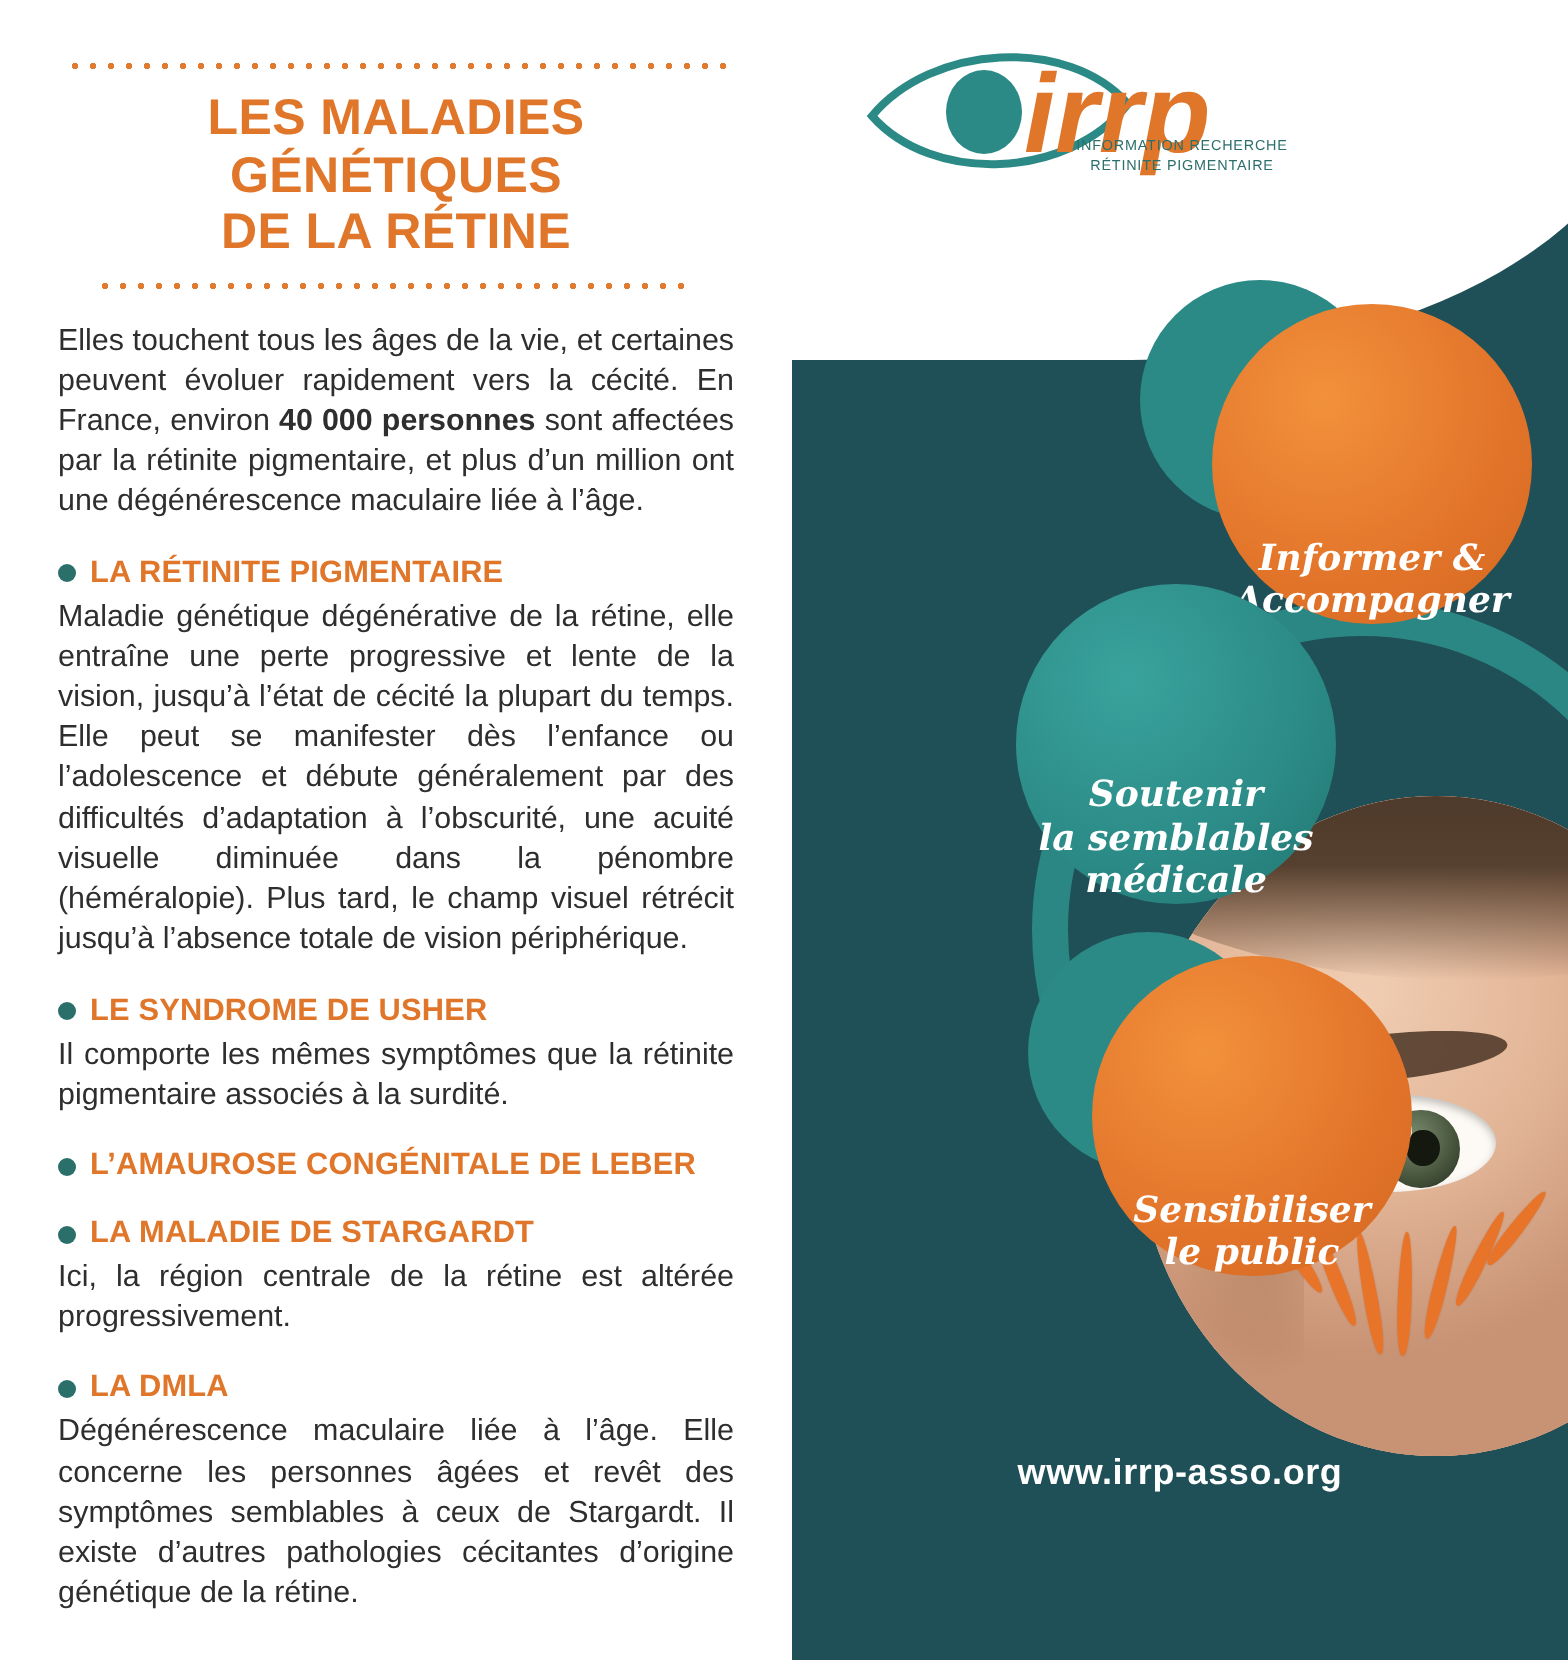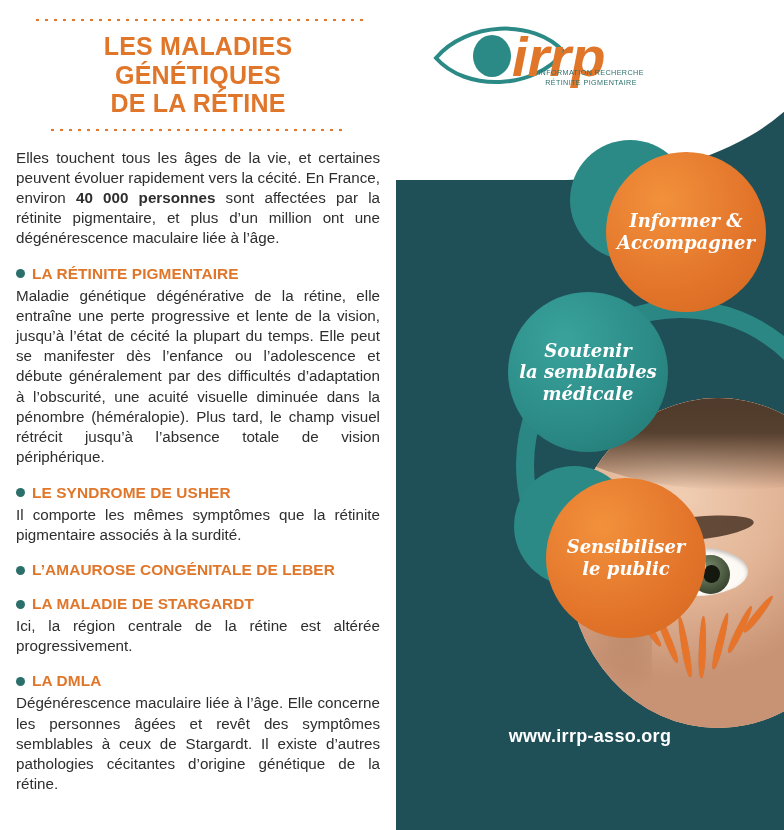--- a/index.html
+++ b/index.html
@@ -25,21 +25,21 @@
 
   
   .left-panel {
     position: absolute;
     left: 0;
     top: 0;
     width: 396px;
     height: 608px;
     background: #ffffff;
     box-sizing: border-box;
-    padding: 0;
+    padding: 13px;
   }
 
   .dot-rule {
     margin: 0 auto;
     width: 330px;
     height: 8px;
     background-image: radial-gradient(#e07a2f 1.6px, transparent 1.7px);
     background-size: 9px 8px;
     background-position: 0 2px;
     background-repeat: repeat-x;
@@ -239,21 +239,21 @@
     border-radius: 48% 48% 46% 46% / 60% 60% 40% 40%;
     transform-origin: 50% 0%;
     box-shadow: 0 0 1px rgba(0,0,0,0.15);
   }
 
   
   .bubble {
     position: absolute;
     border-radius: 50%;
     display: flex;
-    align-items: center;
+    align-items: flex-end;
     justify-content: center;
     text-align: center;
     color: #ffffff;
     font-family: "DejaVu Serif", serif;
     font-style: italic;
     font-weight: bold;
     line-height: 1.2;
   }
   .bubble-informer {
     left: 606px; top: 152px;

